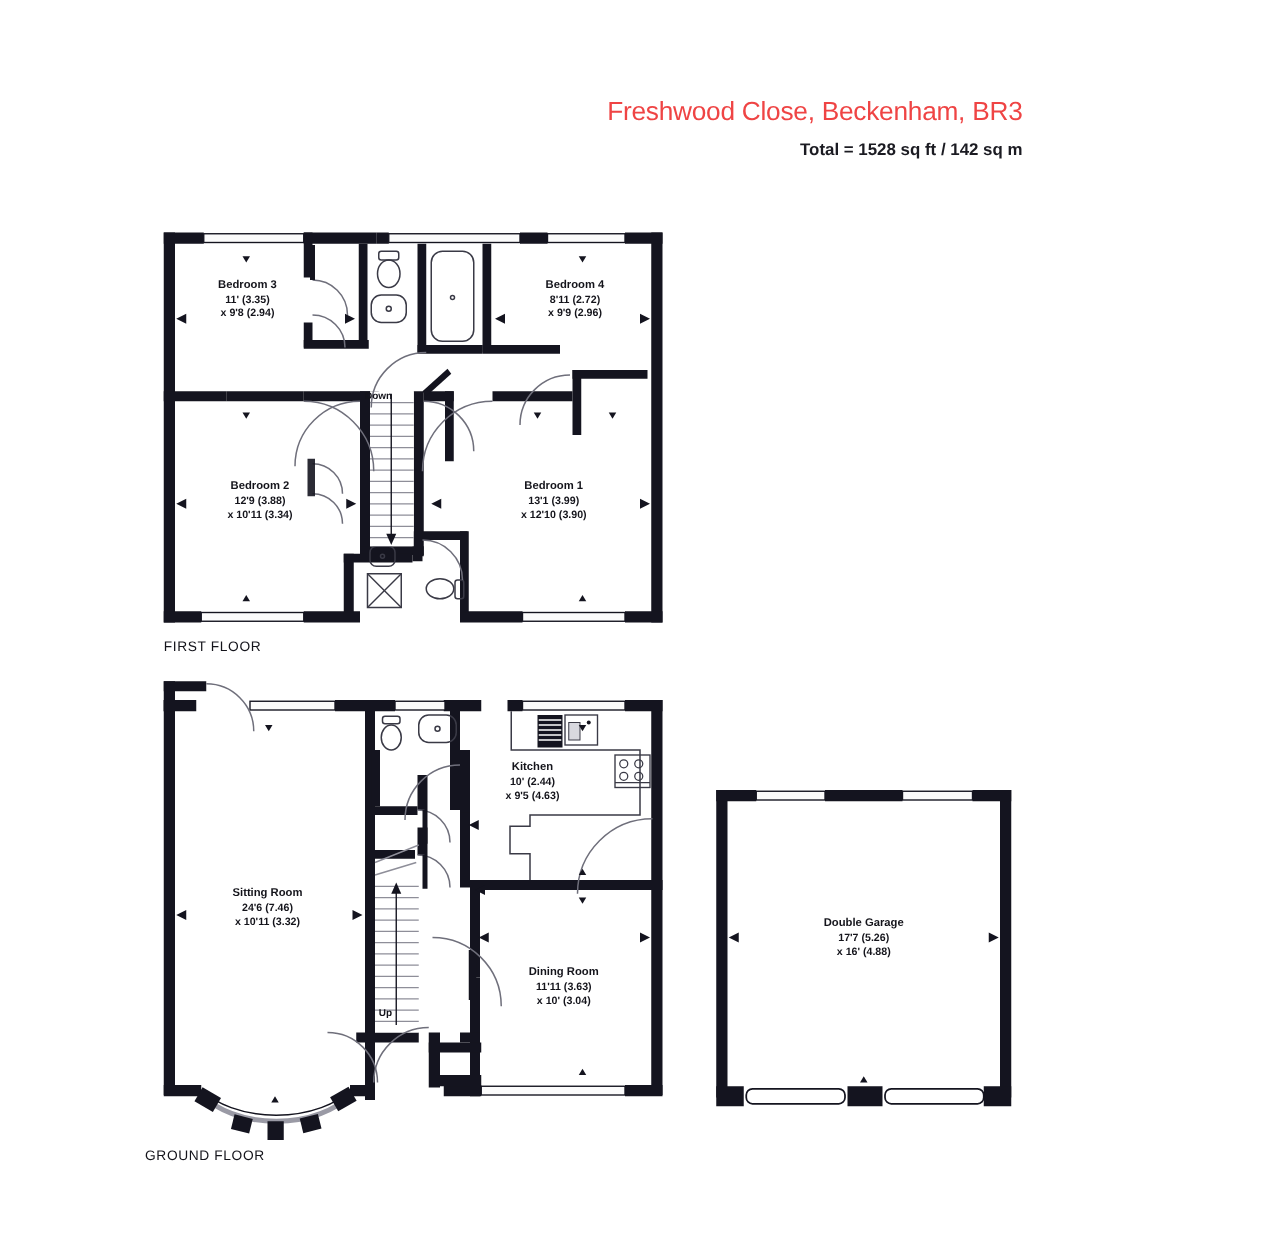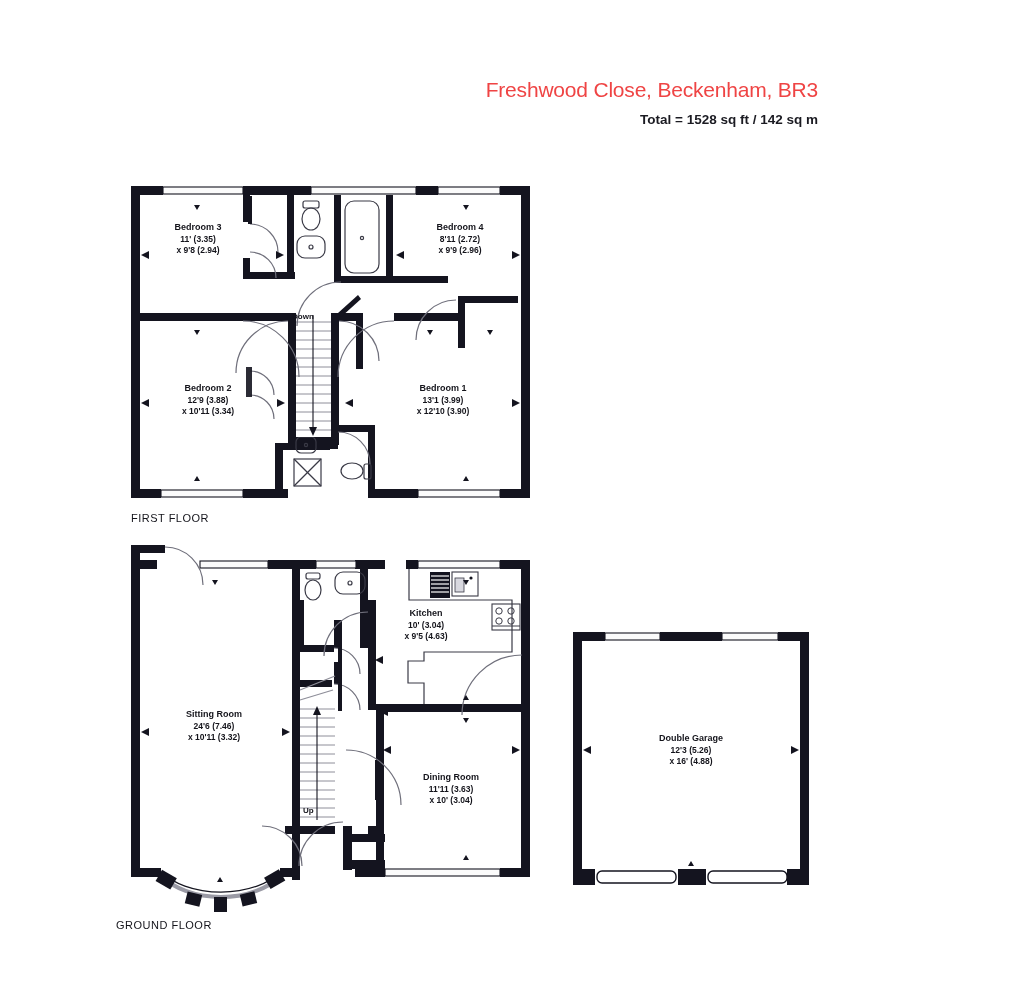--- a/index.html
+++ b/index.html
@@ -432,27 +432,27 @@
 </div>
 
 <div class="roomLabel" style="left:158px;top:709px;width:112px;">
   <span class="rn">Sitting Room</span>
   <span class="rd">24'6 (7.46)</span>
   <span class="rd">x 10'11 (3.32)</span>
 </div>
 
 <div class="roomLabel" style="left:381px;top:608px;width:90px;">
   <span class="rn">Kitchen</span>
-  <span class="rd">10' (3.04)</span>
+  <span class="rd">10' (2.44)</span>
   <span class="rd">x 9'5 (4.63)</span>
 </div>
 
 <div class="roomLabel" style="left:398px;top:772px;width:106px;">
   <span class="rn">Dining Room</span>
   <span class="rd">11'11 (3.63)</span>
   <span class="rd">x 10' (3.04)</span>
 </div>
 
 <div class="roomLabel" style="left:635px;top:733px;width:112px;">
   <span class="rn">Double Garage</span>
-  <span class="rd">12'3 (5.26)</span>
+  <span class="rd">17'7 (5.26)</span>
   <span class="rd">x 16' (4.88)</span>
 </div>
 
 </body></html>

